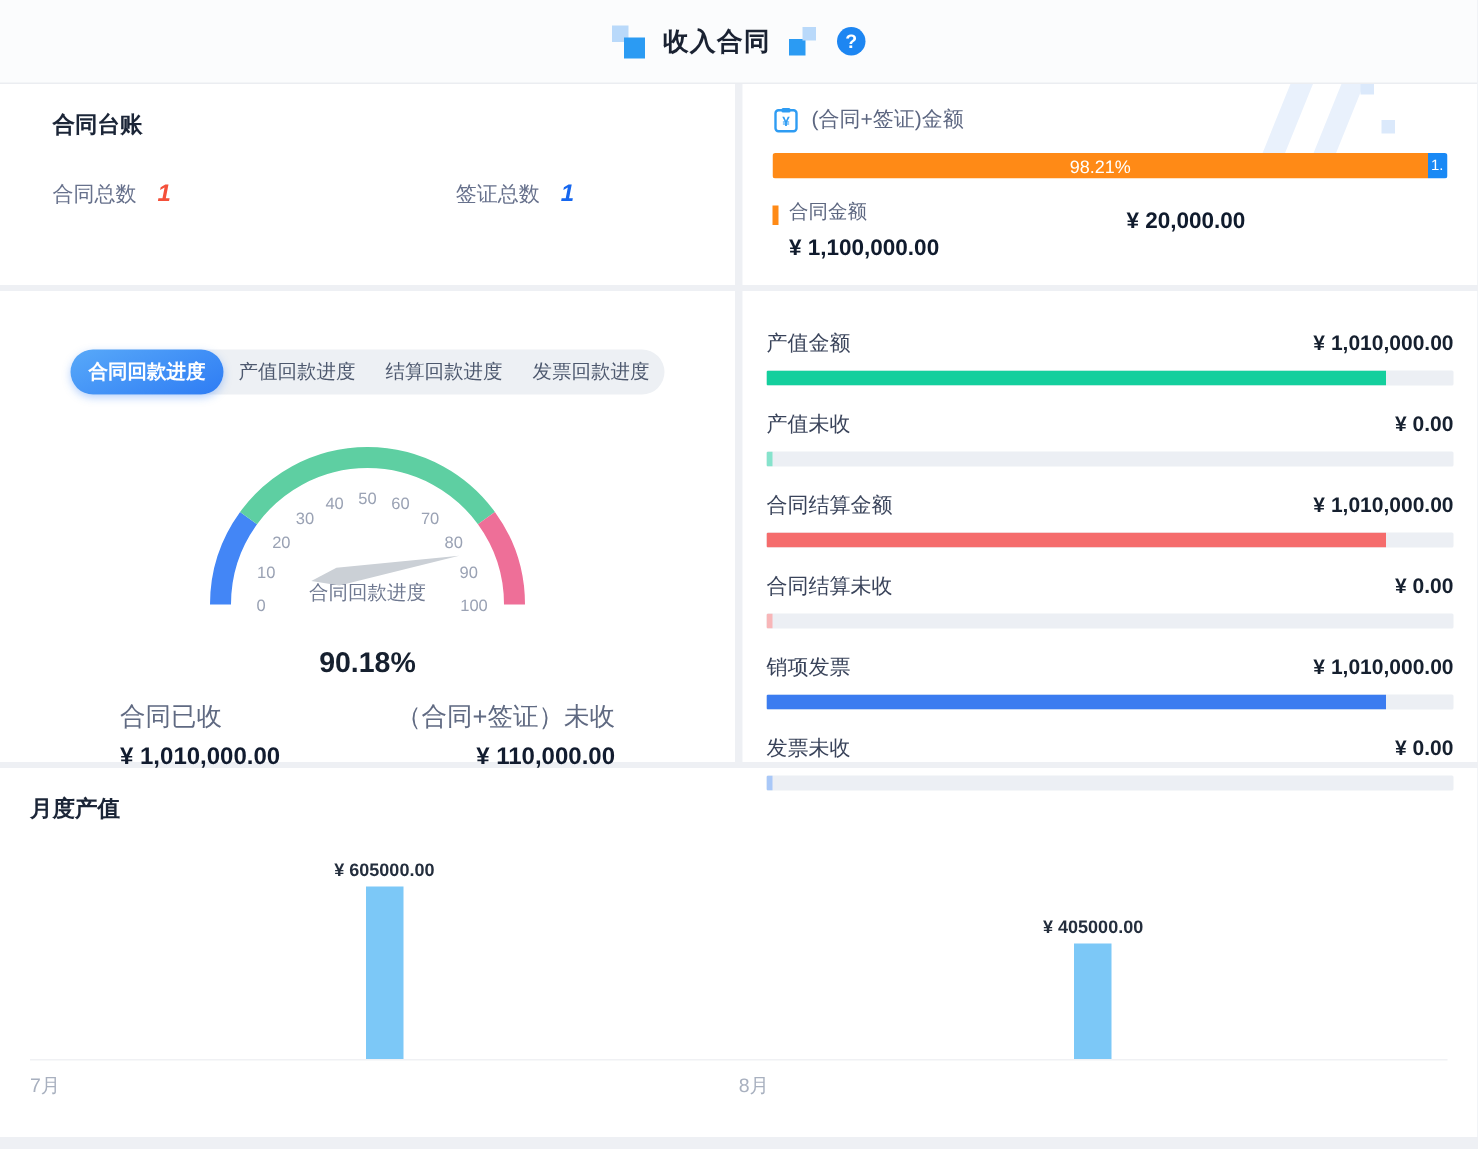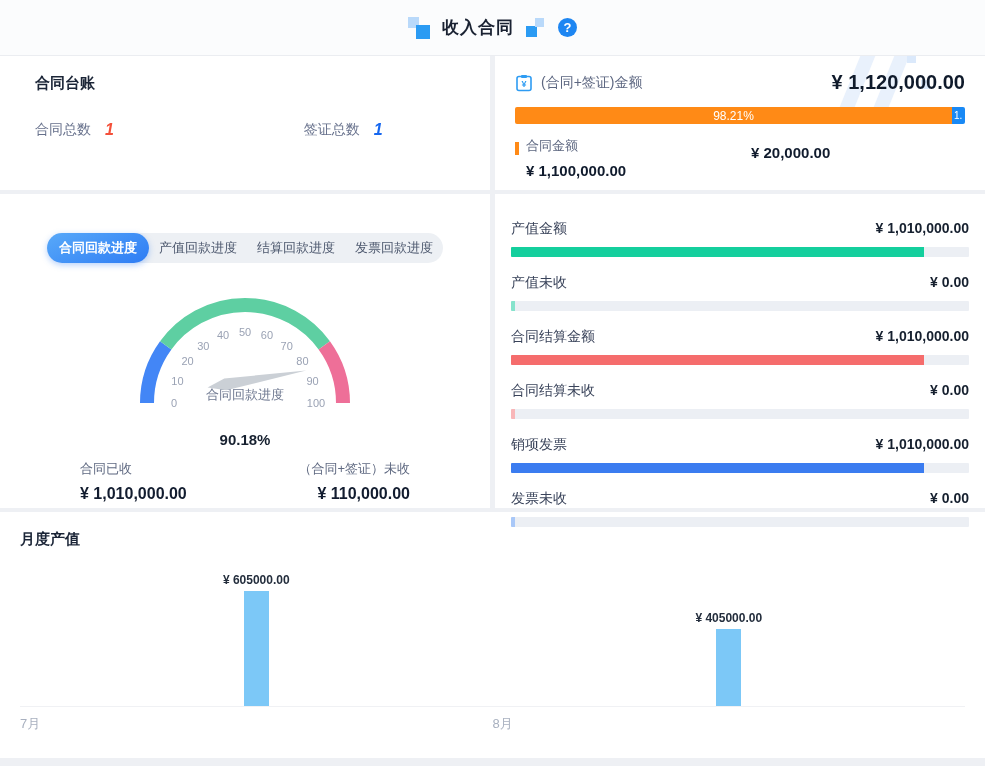--- a/index.html
+++ b/index.html
@@ -67,23 +67,23 @@
   .tabbar {
     margin-top:39px; display:inline-flex; align-items:center;
     background:#edf0f4; border-radius:16px; height:30px;
   }
   .tab { font-size:13px; color:#4d586e; padding:0 10px; line-height:30px; white-space:nowrap; cursor:pointer; }
   .tab.active {
     background:linear-gradient(155deg,#58a9f9,#2e7cf4); color:#fff; font-weight:600;
     border-radius:15px; padding:0 12px; box-shadow:0 2px 6px rgba(47,124,244,.35);
   }
   .gauge-wrap { margin-top:12px; }
-  .gauge-value { font-size:15px; font-weight:700; color:#16202f; margin-top:2px; }
+  .gauge-value { font-size:19px; font-weight:700; color:#16202f; margin-top:2px; }
   .gauge-stats { width:330px; display:flex; justify-content:space-between; margin-top:12px; }
-  .gstat-label { font-size:13px; color:#606a82; }
+  .gstat-label { font-size:17px; color:#606a82; }
   .gstat-value { font-size:16px; font-weight:800; color:#121c2f; margin-top:7px; }
   .gstat.right { text-align:right; }
   
   .metrics { height:314px; padding:26px 16px 0; }
   .mrow { margin-bottom:17px; }
   .mrow-top { display:flex; justify-content:space-between; align-items:baseline; }
   .mlabel { font-size:14px; color:#39435a; }
   .mvalue { font-size:14px; font-weight:700; color:#16202f; }
   .mtrack { margin-top:9px; height:10px; background:#ecEFf4; background:#eceff4; border-radius:1px; overflow:hidden; }
   .mfill { height:100%; }
@@ -134,21 +134,20 @@
         <s class="s1"></s>
         <s class="s2"></s>
       </div>
     <div class="summary-head">
       <svg class="bill-icon" viewBox="0 0 18 18">
         <rect x="2" y="2.5" width="14" height="14" rx="2" fill="none" stroke="#2e9cf3" stroke-width="1.6"></rect>
         <rect x="6" y="1" width="6" height="3" rx="1" fill="#2e9cf3"></rect>
         <text x="9" y="13" text-anchor="middle" font-size="9" font-weight="bold" fill="#2e9cf3">¥</text>
       </svg>
       <span class="summary-label">(合同+签证)金额</span>
-      <span class="summary-total">¥ 1,120,000.00</span>
     </div>
     <div class="summary-progress">
       <div class="p-main" style="width: 97.2%; background: rgb(255, 138, 22);">98.21%</div>
       <div class="p-sub" style="background: rgb(25, 137, 245);">1.</div>
     </div>
     <div class="summary-legend">
       <div class="legend-item">
         <div class="legend-top">
           <span class="legend-marker" style="background:#ff8a16"></span>
           <span class="legend-label">合同金额</span>

